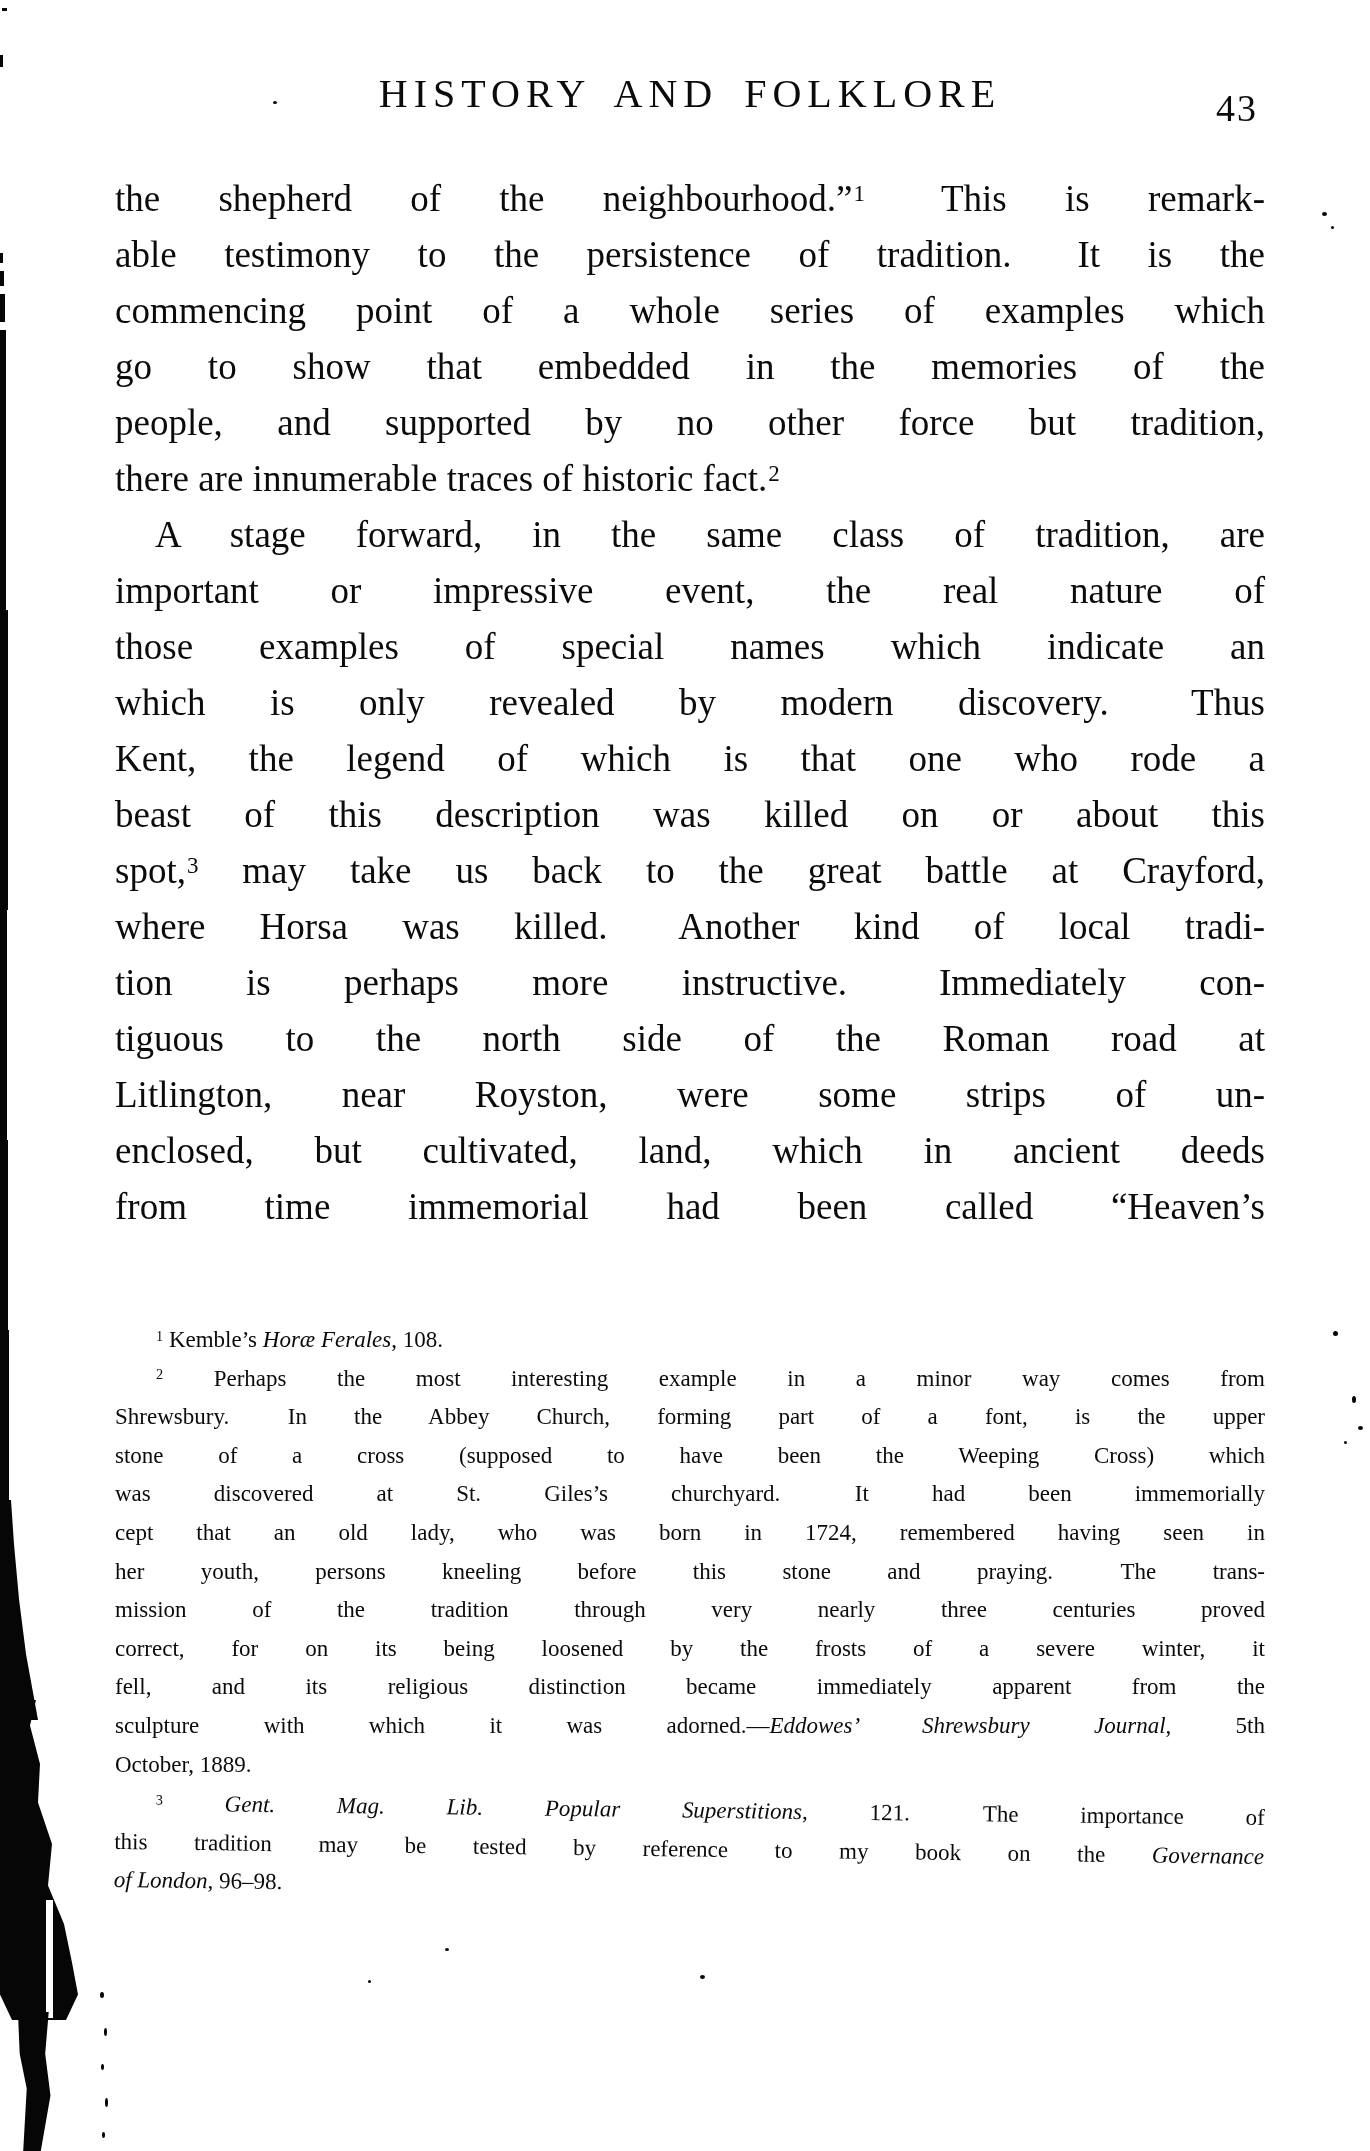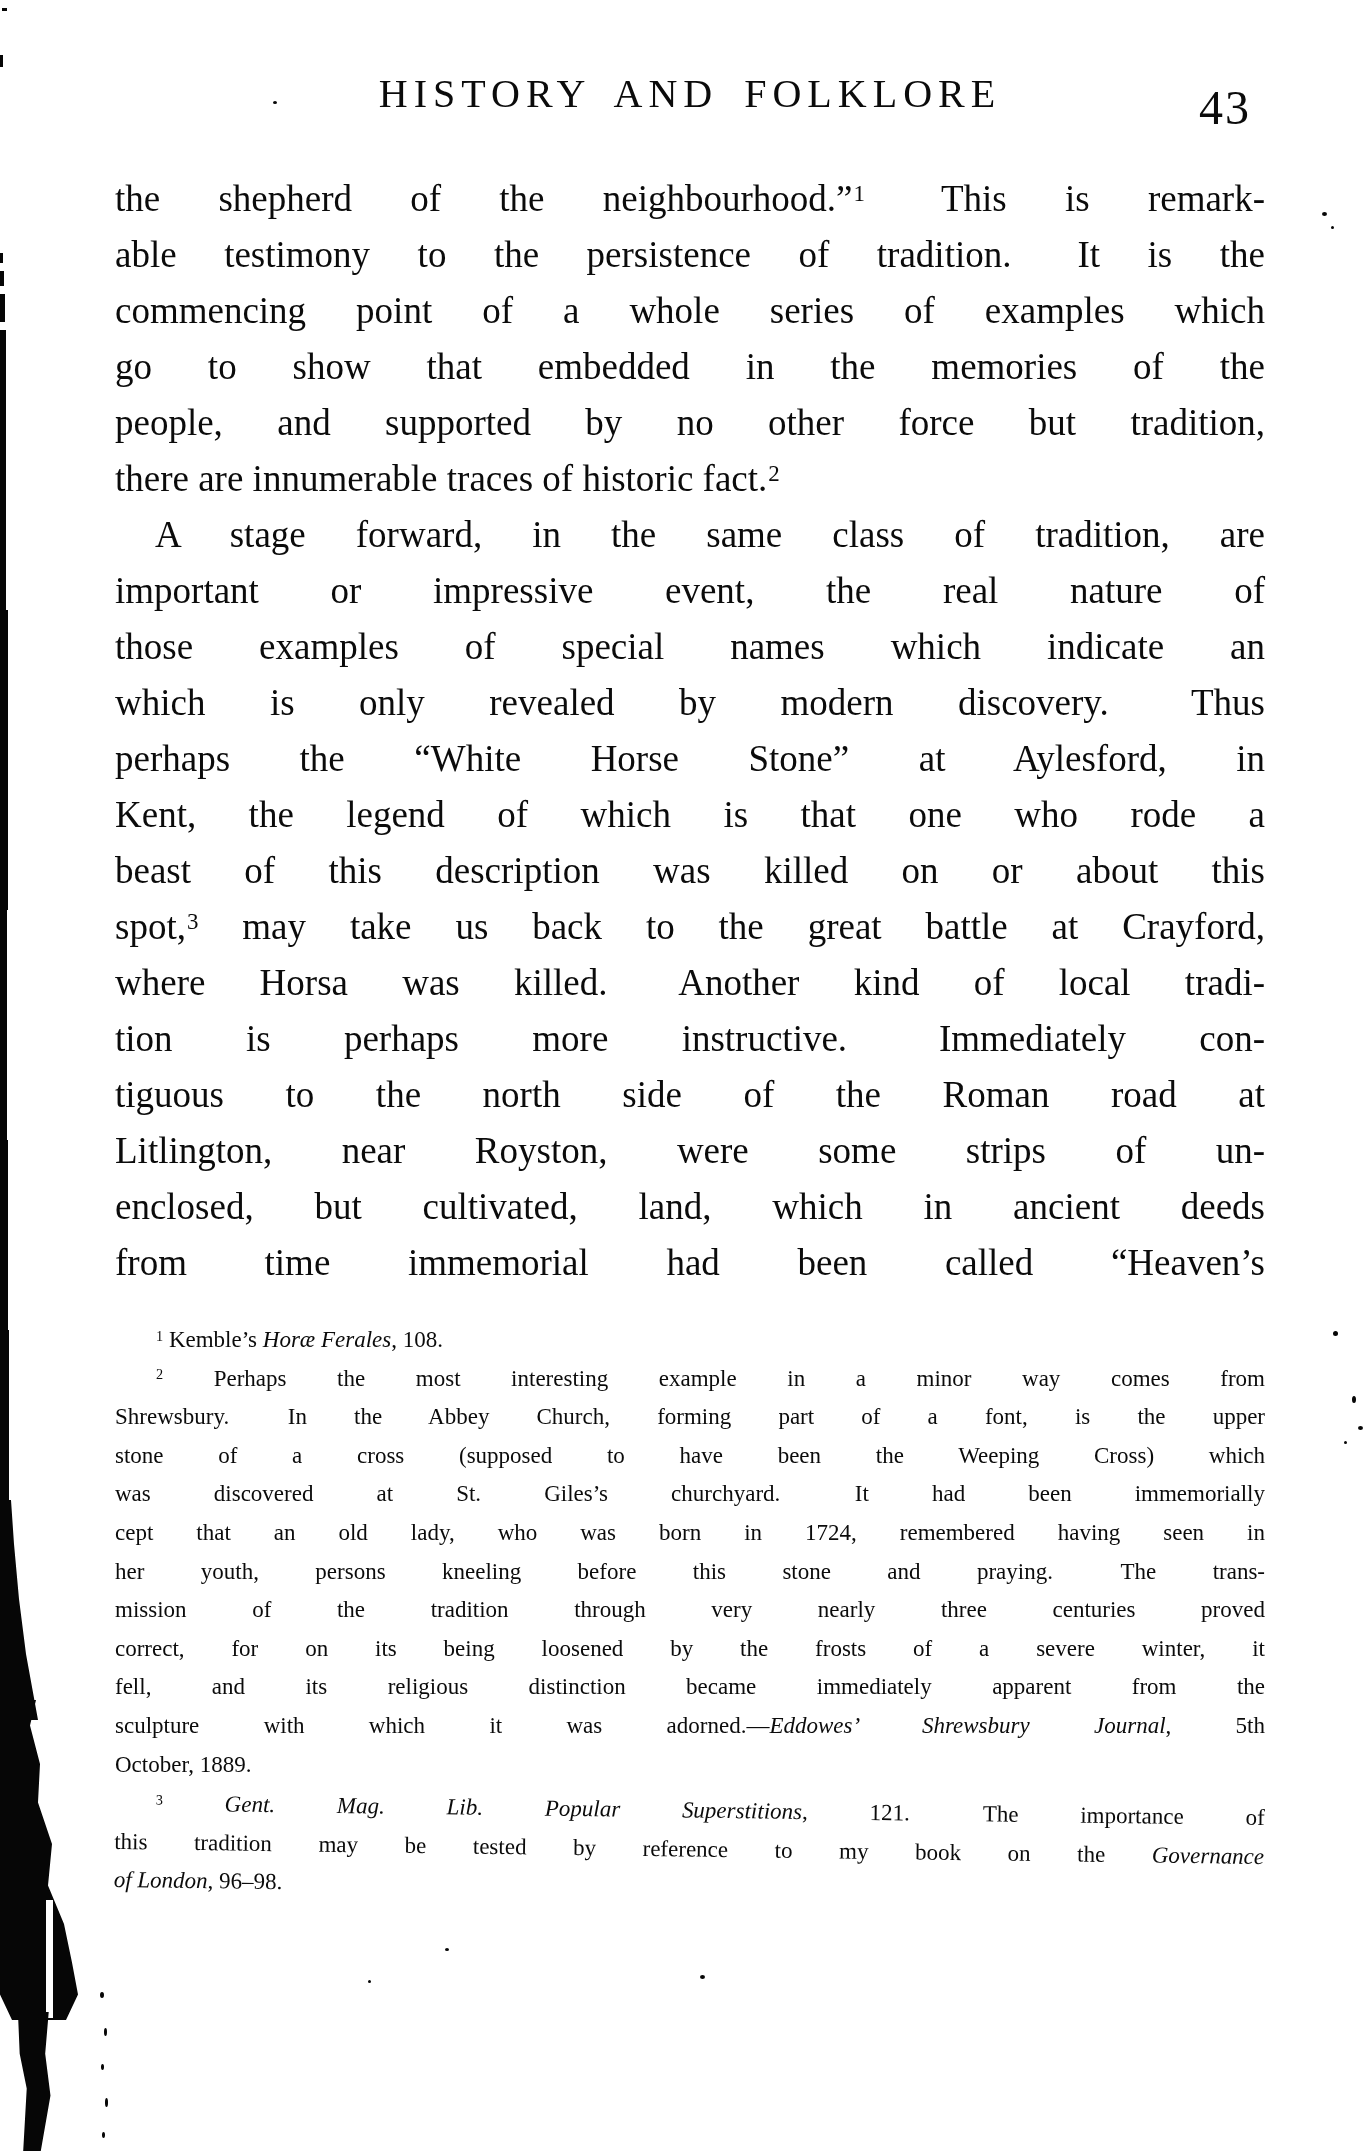--- a/index.html
+++ b/index.html
@@ -15,22 +15,22 @@
   }
   
   .running-head{
     position:absolute;left:115px;top:72px;width:1150px;
     text-align:center;line-height:44px;
   }
   .head-title{
     font-size:40px;letter-spacing:6px;word-spacing:10px;margin-top:16px;
   }
   .page-number{
-    position:absolute;right:14px;top:14px;
-    font-size:48px;letter-spacing:2px;
+    position:absolute;right:7px;top:14px;
+    font-size:38px;letter-spacing:2px;
   }
   
   .body-text{
     position:absolute;left:115px;top:153px;width:1150px;
     font-size:37px;line-height:56px;margin-top:18px;
   }
   
   .footnotes{
     position:absolute;left:115px;top:1321px;width:1150px;
     font-size:23px;line-height:38.6px;
@@ -69,21 +69,20 @@
       <div class="line j"><span>the shepherd of the neighbourhood.”</span><sup>1</sup><span>  This is remark-</span></div>
       <div class="line j"><span>able testimony to the persistence of tradition.  It is the</span></div>
       <div class="line j"><span>commencing point of a whole series of examples which</span></div>
       <div class="line j"><span>go to show that embedded in the memories of the</span></div>
       <div class="line j"><span>people, and supported by no other force but tradition,</span></div>
       <div class="line"><span>there are innumerable traces of historic fact.</span><sup>2</sup></div>
       <div class="line j ind"><span>A stage forward, in the same class of tradition, are</span></div>
       <div class="line j"><span>important or impressive event, the real nature of</span></div>
       <div class="line j"><span>those examples of special names which indicate an</span></div>
       <div class="line j"><span>which is only revealed by modern discovery.  Thus</span></div>
-      <div class="line j"><span>perhaps the “White Horse Stone” at Aylesford, in</span></div>
       <div class="line j"><span>Kent, the legend of which is that one who rode a</span></div>
       <div class="line j"><span>beast of this description was killed on or about this</span></div>
       <div class="line j"><span>spot,</span><sup>3</sup><span> may take us back to the great battle at Crayford,</span></div>
       <div class="line j"><span>where Horsa was killed.  Another kind of local tradi-</span></div>
       <div class="line j"><span>tion is perhaps more instructive.  Immediately con-</span></div>
       <div class="line j"><span>tiguous to the north side of the Roman road at</span></div>
       <div class="line j"><span>Litlington, near Royston, were some strips of un-</span></div>
       <div class="line j"><span>enclosed, but cultivated, land, which in ancient deeds</span></div>
       <div class="line j"><span>from time immemorial had been called “Heaven’s</span></div>
     </div>

